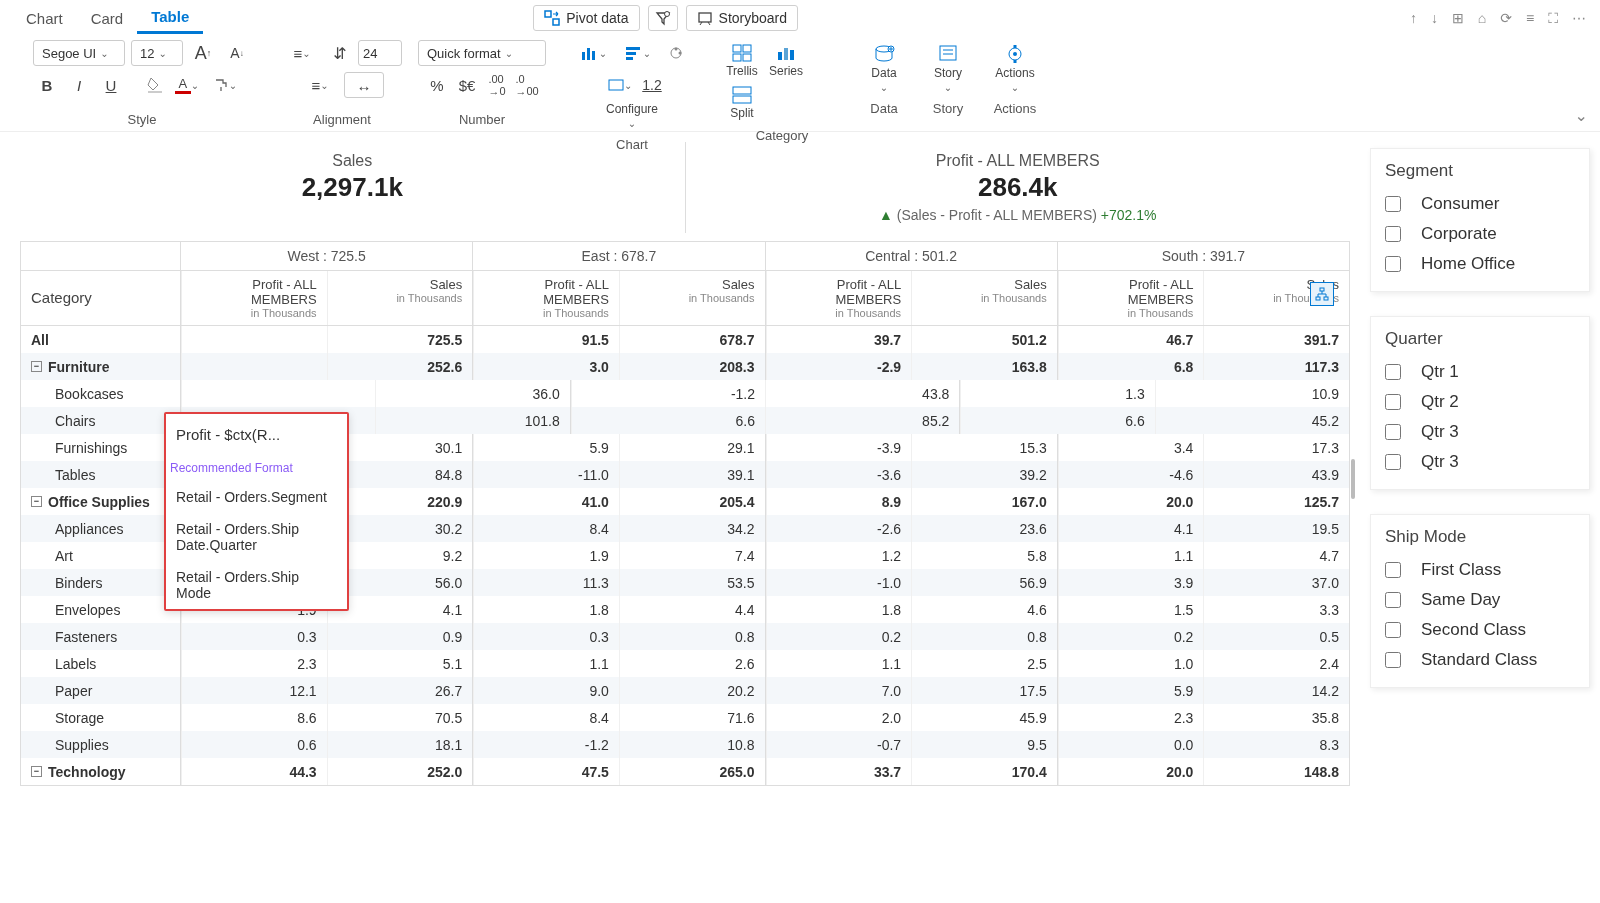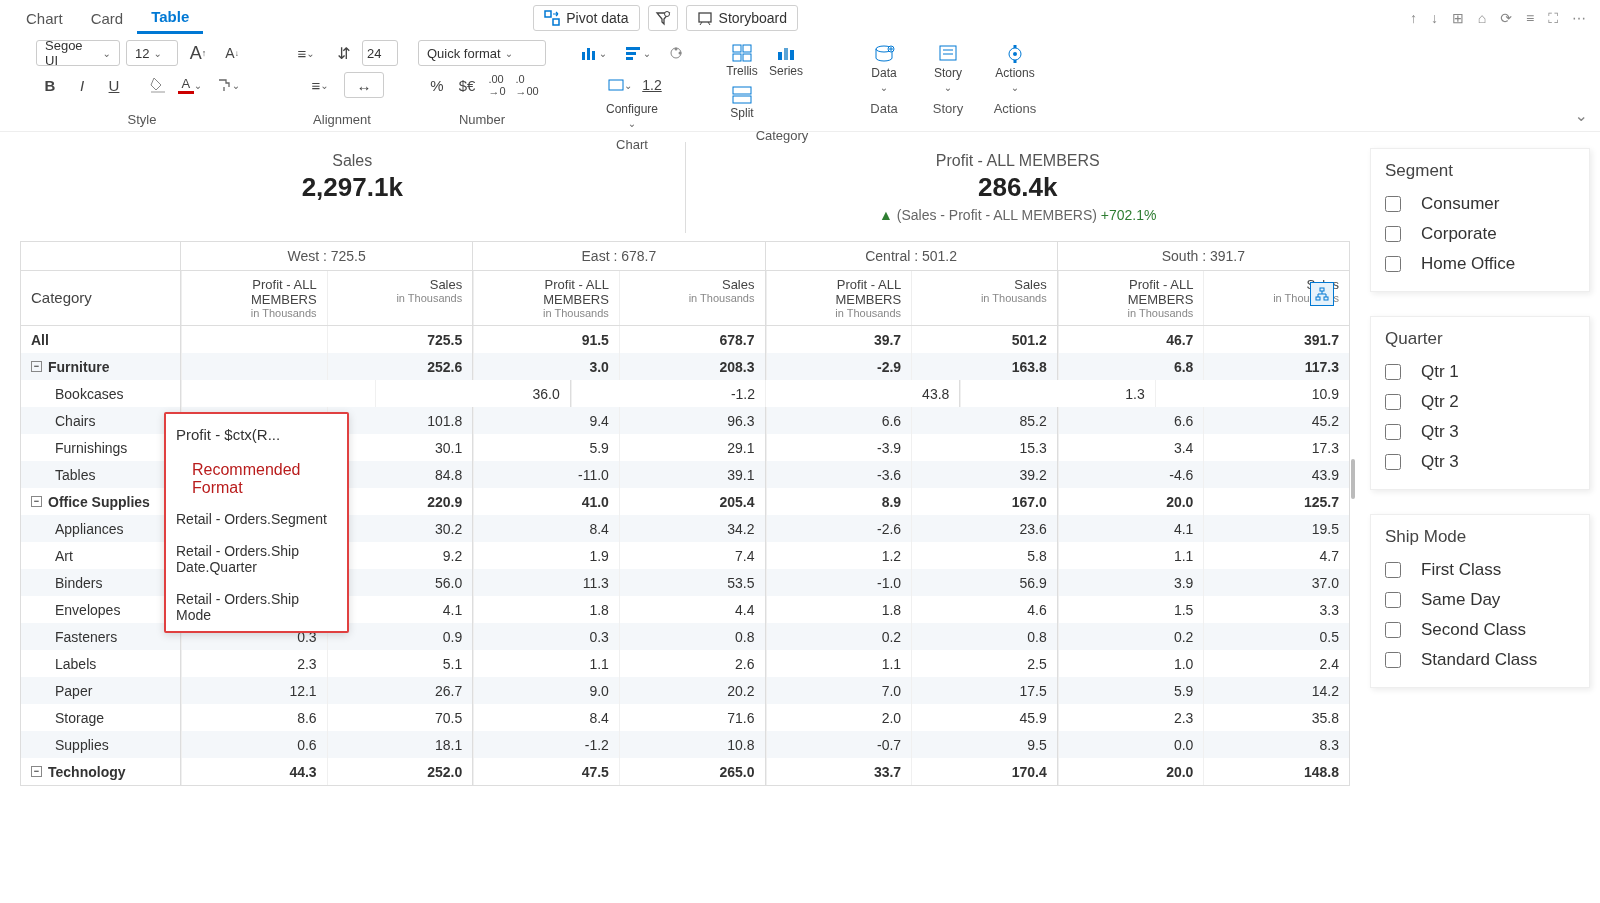--- a/index.html
+++ b/index.html
@@ -61,21 +61,21 @@
 .body-row .pair { flex: 1; display: flex; border-right: 1px solid #ddd; height: 100%; }
 .body-row .pair:last-child { border-right: none; }
 .body-row .num { flex: 1; text-align: right; padding: 0 10px; font-size: 14px; color: #333; border-left: 1px solid #f0f0f0; display: flex; align-items: center; justify-content: flex-end; }
 .body-row.bold-row .num { font-weight: 700; }
 
 .expand-box { display: inline-block; width: 11px; height: 11px; border: 1px solid #888; font-size: 9px; line-height: 9px; text-align: center; margin-right: 6px; cursor: pointer; }
 
 
 .popup { position: absolute; top: 280px; left: 164px; width: 185px; background: #fff; border: 2px solid #e04040; border-radius: 2px; z-index: 50; box-shadow: 0 2px 8px rgba(0,0,0,.15); }
 .popup .head { padding: 12px 10px; font-size: 15px; color: #333; background: #fff; }
-.popup .reco { padding: 6px 26px; font-size: 16px; color: #b91c1c; }
+.popup .reco { padding: 6px 4px; font-size: 12px; color: #8b5cf6; }
 .popup .item { padding: 8px 10px; font-size: 14px; color: #333; cursor: pointer; }
 
 
 .hier-btn { position: absolute; top: 150px; right: 26px; width: 24px; height: 24px; border: 1px solid #0078d4; background: #e6f2fb; display: flex; align-items: center; justify-content: center; font-size: 14px; color: #0078d4; cursor: pointer; }
 
 
 .filters { width: 240px; padding: 16px 10px 0 10px; }
 .filter-card { background: #fff; border: 1px solid #eee; box-shadow: 2px 2px 6px rgba(0,0,0,.08); padding: 12px 14px; margin-bottom: 24px; }
 .filter-card .ftitle { font-size: 17px; color: #444; margin-bottom: 8px; }
 .filter-card label { display: flex; align-items: center; gap: 20px; padding: 5px 0; font-size: 17px; color: #333; cursor: pointer; }
@@ -131,21 +131,21 @@
     <span>≡</span>
     <span>⛶</span>
     <span>⋯</span>
   </div>
 </div>
 
 <div class="ribbon">
   <div class="ribbon-group" style="width:260px;">
     <div class="controls" style="flex-direction:column; align-items:flex-start; gap:6px;">
       <div style="display:flex; gap:6px; align-items:center;">
-        <div class="drop" style="width:84px;">
+        <div class="drop" style="width:92px;">
             <span>Segoe UI</span>
             <span class="chev">⌄</span>
           </div>
         <div class="drop" style="width:52px;">
             <span>12</span>
             <span class="chev">⌄</span>
           </div>
         <div class="iconbtn" style="font-size:18px;">A<sup style="font-size:9px;">↑</sup></div>
         <div class="iconbtn" style="font-size:14px;">A<sup style="font-size:8px;">↓</sup></div>
       </div>
@@ -182,21 +182,21 @@
       </div>
     </div>
     <div class="label">Style</div>
   </div>
 
   <div class="ribbon-group" style="width:140px;">
     <div class="controls" style="flex-direction:column; gap:6px;">
       <div style="display:flex; gap:4px;">
         <div class="iconbtn" style="width:40px;">≡ <span class="chev">⌄</span></div>
         <div class="iconbtn" style="font-size:16px;">⇵</div>
-        <div class="drop" style="width:36px; padding:2px 4px;">
+        <div class="drop" style="width:44px; padding:2px 4px;">
             <span>24</span>
           </div>
       </div>
       <div style="display:flex; gap:4px;">
         <div class="iconbtn" style="width:40px;">≡ <span class="chev">⌄</span></div>
         <div class="iconbtn" style="width:40px; border:1px solid #ccc; border-radius:3px;">↔</div>
       </div>
     </div>
     <div class="label">Alignment</div>
   </div>
@@ -466,24 +466,20 @@
           </div>
           <div class="body-row strip">
             <div class="cat-cell indent">
               <span>Chairs</span>
             </div>
             <div class="pair">
               <div class="num"></div>
               <div class="num">101.8</div>
             </div>
             <div class="pair">
-              <div class="num">9.4</div>
-              <div class="num">96.3</div>
-            </div>
-            <div class="pair">
               <div class="num">6.6</div>
               <div class="num">85.2</div>
             </div>
             <div class="pair">
               <div class="num">6.6</div>
               <div class="num">45.2</div>
             </div>
           </div>
           <div class="body-row">
             <div class="cat-cell indent">

